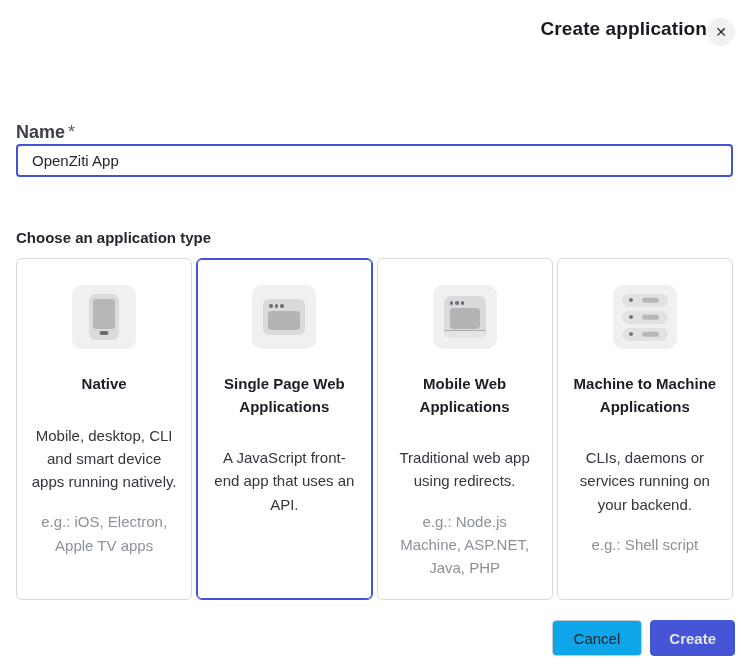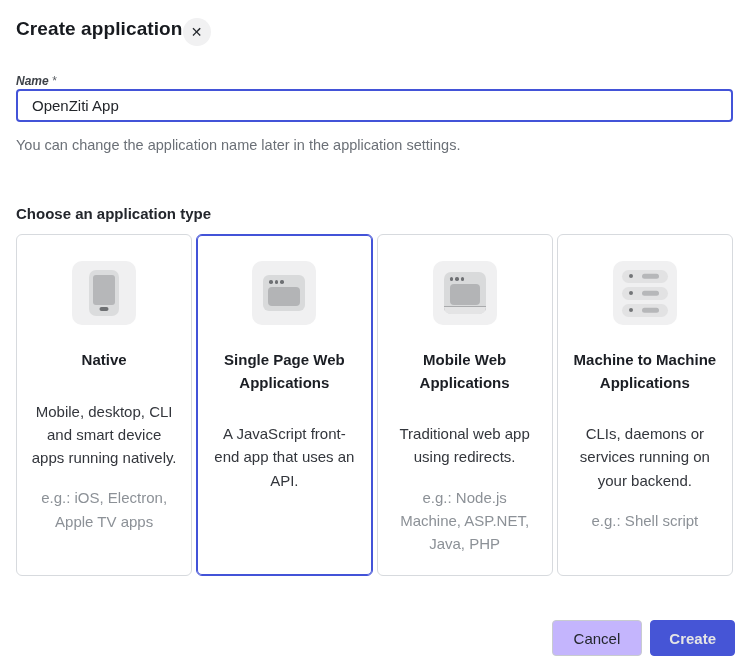--- a/index.html
+++ b/index.html
@@ -16,33 +16,33 @@
   body{
     background:#ffffff;
     font-family:"Liberation Sans", sans-serif;
     color:var(--text-dark);
     overflow:hidden;
   }
   .dialog{width:749px;height:670px;background:#fff;position:relative;}
 
   
   .dialog-header{
-    display:flex;align-items:flex-start;justify-content:flex-start;
+    display:flex;align-items:flex-start;justify-content:flex-end;
     padding:18px 14px 0 16px;
   }
   .dialog-title{font-size:19px;font-weight:700;color:#171a1f;letter-spacing:.1px;}
   .close-btn{
     width:28px;height:28px;border-radius:50%;background:#f1f1f2;border:none;
     display:flex;align-items:center;justify-content:center;cursor:pointer;
     font-size:14px;color:#26292e;line-height:1;
   }
 
   
   .form-area{padding:0 16px;}
-  .field-label{margin-top:28px;font-size:12px;font-weight:700;color:#3d4147;font-style:italic;}
+  .field-label{margin-top:76px;font-size:18px;font-weight:700;color:#3d4147;}
   .req{color:#5a5e64;font-weight:400;margin-left:3px;}
   .name-input{
     margin-top:1px;width:100%;height:33px;
     border:2px solid var(--accent);border-radius:4px;
     padding:0 14px;font-size:15px;color:#23262b;
     font-family:"Liberation Sans", sans-serif;
     outline:none;caret-color:#23262b;background:#fff;
   }
   .helper-text{margin-top:15px;font-size:14.5px;color:var(--text-muted);}
   .section-label{margin-top:52px;font-size:15px;font-weight:700;color:#23262c;}
@@ -91,21 +91,21 @@
   .stack .row i{position:absolute;left:7px;top:50%;transform:translateY(-50%);width:4px;height:4px;border-radius:50%;background:#737578;}
   .stack .row b{position:absolute;left:20px;top:50%;transform:translateY(-50%);width:17px;height:4.5px;border-radius:2.5px;background:#b6b7b9;}
 
   
   .dialog-footer{
     position:absolute;right:14px;bottom:14px;
     display:flex;gap:8px;
   }
   .btn{height:36px;border-radius:4px;font-size:15px;cursor:pointer;
        font-family:"Liberation Sans", sans-serif;}
-  .btn-cancel{background:#c4b5fd;border:1px solid #c8cbd0;color:#23262c;font-weight:400;padding:0 21px;}
+  .btn-cancel{background:#0ea5e9;border:1px solid #c8cbd0;color:#23262c;font-weight:400;padding:0 21px;}
   .btn-create{background:var(--create-bg);border:1px solid var(--create-bg);color:#e5e5e5;font-weight:700;padding:8px 18px;}
 </style>
 </head>
 <body>
 
 <div class="dialog">
 
   <div class="dialog-header">
     <h1 class="dialog-title">Create application</h1>
     <button class="close-btn">
@@ -114,21 +114,20 @@
   </div>
 
   <div class="form-area">
 
     <div class="field-label">
       <span>Name</span><span class="req">*</span>
     </div>
 
     <input class="name-input" type="text" value="OpenZiti App" style="">
 
-    <div class="helper-text">You can change the application name later in the application settings.</div>
 
     <div class="section-label">Choose an application type</div>
 
     <div class="type-grid">
 
       <div class="type-card">
         <div class="icon-tile">
           <div class="phone">
               <div class="screen"></div>
               <div class="homebar"></div>

